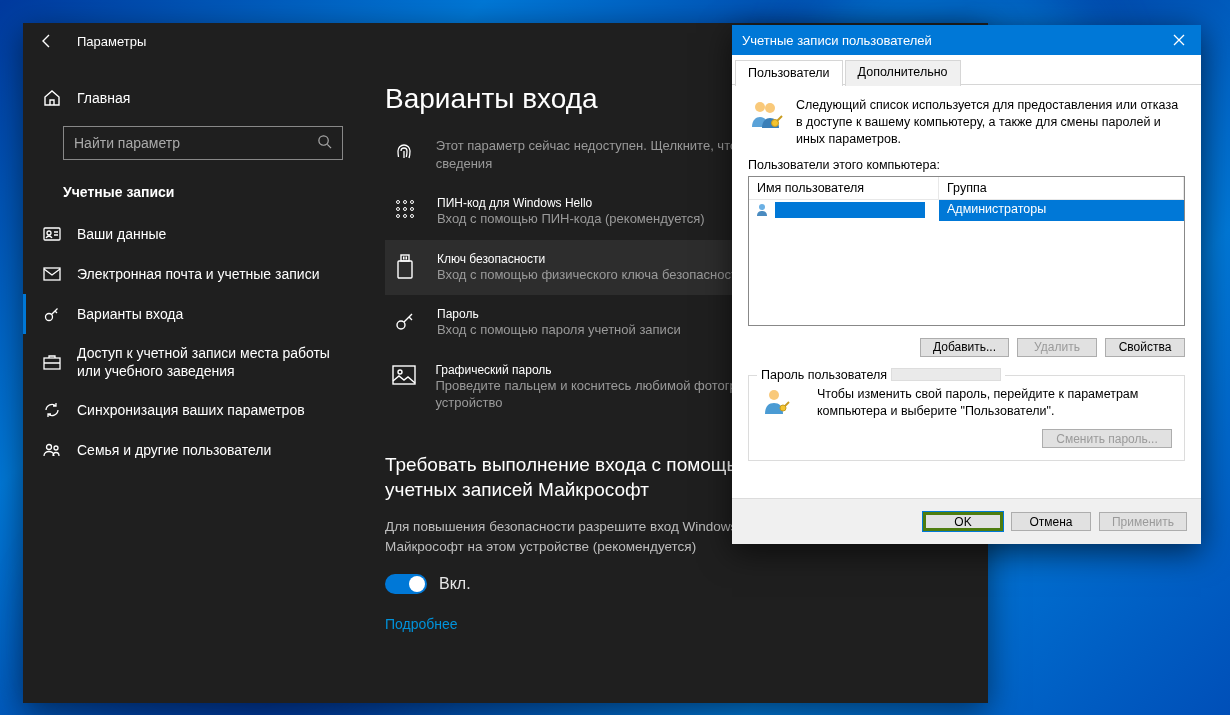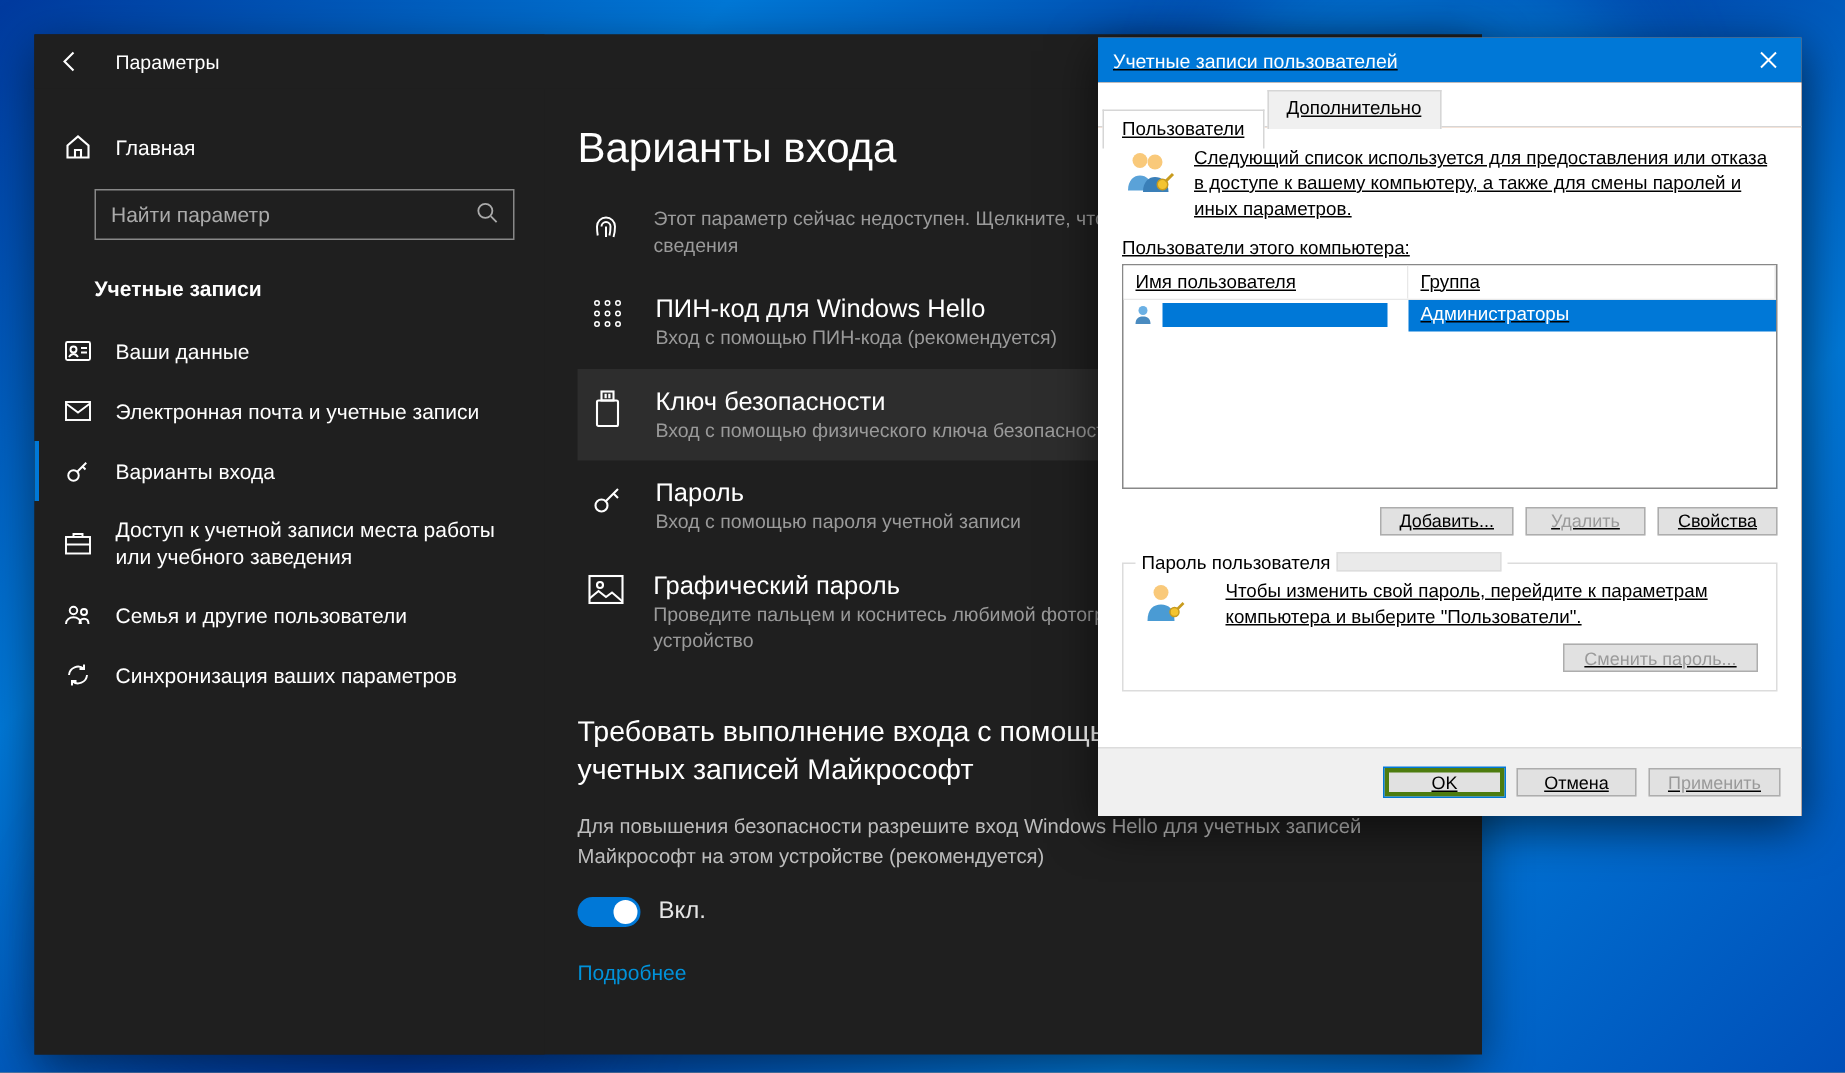--- a/index.html
+++ b/index.html
@@ -50,50 +50,50 @@
 .content {
   flex:1; padding: 60px 30px 20px 22px; overflow:hidden; color:#e6e6e6;
 }
 .content h1 { font-size: 28px; font-weight: 300; margin-bottom: 10px; color:#fff; }
 .opt {
   display:flex; gap:18px; padding:12px 6px; align-items:flex-start;
 }
 .opt.highlight { background:#2d2d2d; }
 .opt .oico { width:28px; display:flex; justify-content:center; padding-top:2px; }
 .opt .oico svg { stroke:#fff; fill:none; }
-.opt .otxt .ot { font-size:17px; color:#fff; }
+.opt .otxt .ot { font-size:12px; color:#fff; }
 .opt .otxt .od { font-size:13px; color:#9a9a9a; line-height:1.35; }
 .section-h { font-size:19px; font-weight:400; color:#fff; margin:28px 0 14px; line-height:1.35; }
 .section-p { font-size:13.5px; color:#bdbdbd; line-height:1.5; margin-bottom:16px; }
 .toggle { display:flex; align-items:center; gap:12px; margin-bottom:22px; }
 .toggle .sw {
   width:42px; height:20px; border-radius:10px; background:#0078d7; position:relative;
 }
 .toggle .sw::after {
   content:""; position:absolute; right:2px; top:2px; width:16px; height:16px;
   border-radius:50%; background:#fff;
 }
 .link { color:#0192da; font-size:14px; cursor:pointer; }
 
 
 .dialog {
   position:absolute; left:732px; top:25px; width:469px; height:519px;
-  background:#f97316; color:#000; box-shadow:0 8px 30px rgba(0,0,0,.6);
-  display:flex; flex-direction:column; font-size:12.5px;text-decoration:underline;
+  background:#d946ef; color:#000; box-shadow:0 8px 30px rgba(0,0,0,.6);
+  display:flex; flex-direction:column; font-size:12.5px;
 }
 .dlg-title {
   height:30px; background:#0078d7; color:#fff; display:flex; align-items:center;
   justify-content:space-between; padding:0 0 0 10px; font-size:13px;
 }
 .dlg-title .x { width:44px; height:30px; display:flex; align-items:center; justify-content:center; cursor:pointer;}
 .dlg-title .x svg { stroke:#fff; }
 .tabs { display:flex; border-bottom:1px solid #d6d6d6; padding:3px 3px 0; background:#fff;}
 .tab {
   padding:5px 12px 6px; border:1px solid #d6d6d6; border-bottom:none;
-  background:#fff; margin-right:2px; cursor:pointer; position:relative; top:15px;
+  background:#fff; margin-right:2px; cursor:pointer; position:relative; top:2px;
 }
 .tab:not(.active){ background:#f0f0f0; top:2px; padding-top:4px; padding-bottom:5px; }
 .dlg-body { flex:1; padding:12px 16px; background:#fff; }
 .intro { display:flex; gap:12px; margin-bottom:10px; }
 .intro .bigico { width:36px; height:36px; flex:none; }
 .intro .bigico svg { width:36px; height:36px; }
 .userlist {
   border:1px solid #888; height:150px; background:#fff; margin-top:4px;
 }
 .userlist .hdr { display:flex; border-bottom:1px solid #e8e8e8; }
@@ -197,35 +197,35 @@
       <span class="ico">
           <svg width="18" height="16" viewBox="0 0 18 16" stroke-width="1.3">
             <rect x="1" y="4" width="16" height="11"></rect>
             <path d="M6 4V2h6v2M1 9h16"></path>
           </svg>
         </span>
       <span style="line-height:1.3">Доступ к учетной записи места работы или учебного заведения</span>
     </div>
     <div class="side-row">
       <span class="ico">
+          <svg width="18" height="18" viewBox="0 0 18 18" stroke-width="1.3">
+            <path d="M3 9a6 6 0 0 1 10-4M15 9a6 6 0 0 1-10 4M13 2v3h-3M5 16v-3h3"></path>
+          </svg>
+        </span>
+      <span>Синхронизация ваших параметров</span>
+    </div>
+    <div class="side-row">
+      <span class="ico">
           <svg width="18" height="16" viewBox="0 0 18 16" stroke-width="1.3">
             <circle cx="6" cy="5" r="2.5"></circle>
             <circle cx="13" cy="6" r="2"></circle>
             <path d="M1 14c0-3 2.5-4.5 5-4.5S11 11 11 14M10 14c0-2.5 1.5-3.5 3-3.5s3 1 3 3.5"></path>
           </svg>
         </span>
       <span>Семья и другие пользователи</span>
-    </div>
-    <div class="side-row">
-      <span class="ico">
-          <svg width="18" height="18" viewBox="0 0 18 18" stroke-width="1.3">
-            <path d="M3 9a6 6 0 0 1 10-4M15 9a6 6 0 0 1-10 4M13 2v3h-3M5 16v-3h3"></path>
-          </svg>
-        </span>
-      <span>Синхронизация ваших параметров</span>
     </div>
   </div>
 
   <div class="content">
     <h1>Варианты входа</h1>
 
     <div class="opt">
       <span class="oico">
           <svg width="24" height="24" viewBox="0 0 24 24" stroke-width="1.3">
             <path d="M6 12a6 6 0 0 1 12 0c0 4-1 7-1 7M9 12a3 3 0 0 1 6 0c0 3-.7 6-.7 6M12 12v7M6 12c0 3 .5 6 .5 6"></path>

